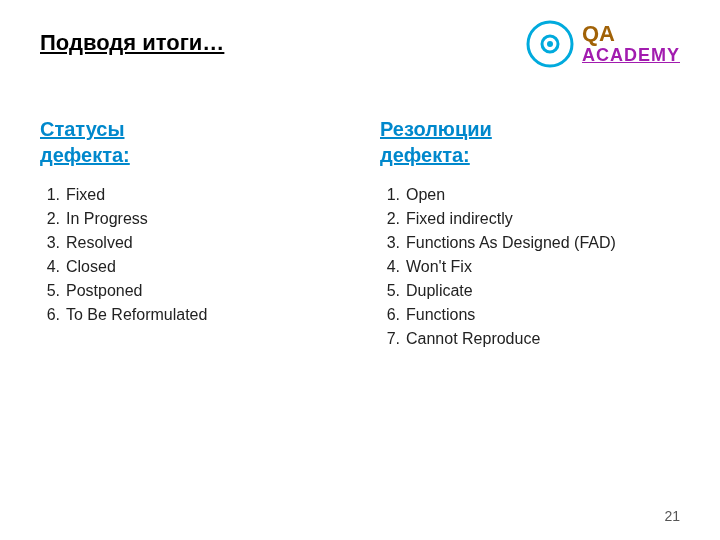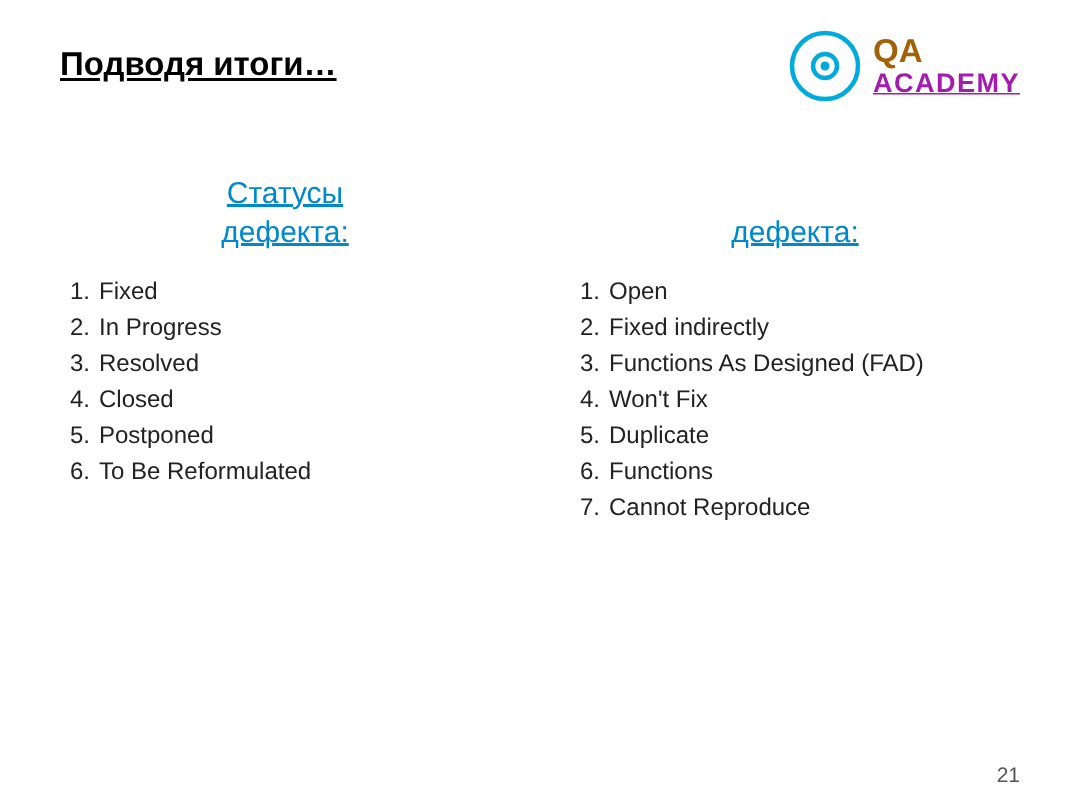--- a/index.html
+++ b/index.html
@@ -72,24 +72,24 @@
       padding-right: 20px;
     }
 
     .right-column {
       flex: 1;
       padding-left: 20px;
     }
 
     .section-title {
       font-size: 20px;
-      font-weight: normal;
+      font-weight: bold;
       color: #0088cc;
       text-decoration: underline;
-      text-align: center;
+      text-align: left;
       margin-bottom: 18px;
       line-height: 1.3;
     }
 
     .list-items {
       list-style: none;
       padding: 0;
       margin: 0;
     }
 
@@ -166,21 +166,21 @@
           </li>
           <li>
             <span class="num">6.</span>
             <span>To Be Reformulated</span>
           </li>
         </ul>
     </div>
 
     <div class="right-column">
       <div class="section-title">
-        <br>
+        <span>Резолюции</span><br>
         <span>дефекта:</span>
       </div>
       <ul class="list-items" id="right-list">
       <li>
             <span class="num">1.</span>
             <span>Open</span>
           </li>
           <li>
             <span class="num">2.</span>
             <span>Fixed indirectly</span>

